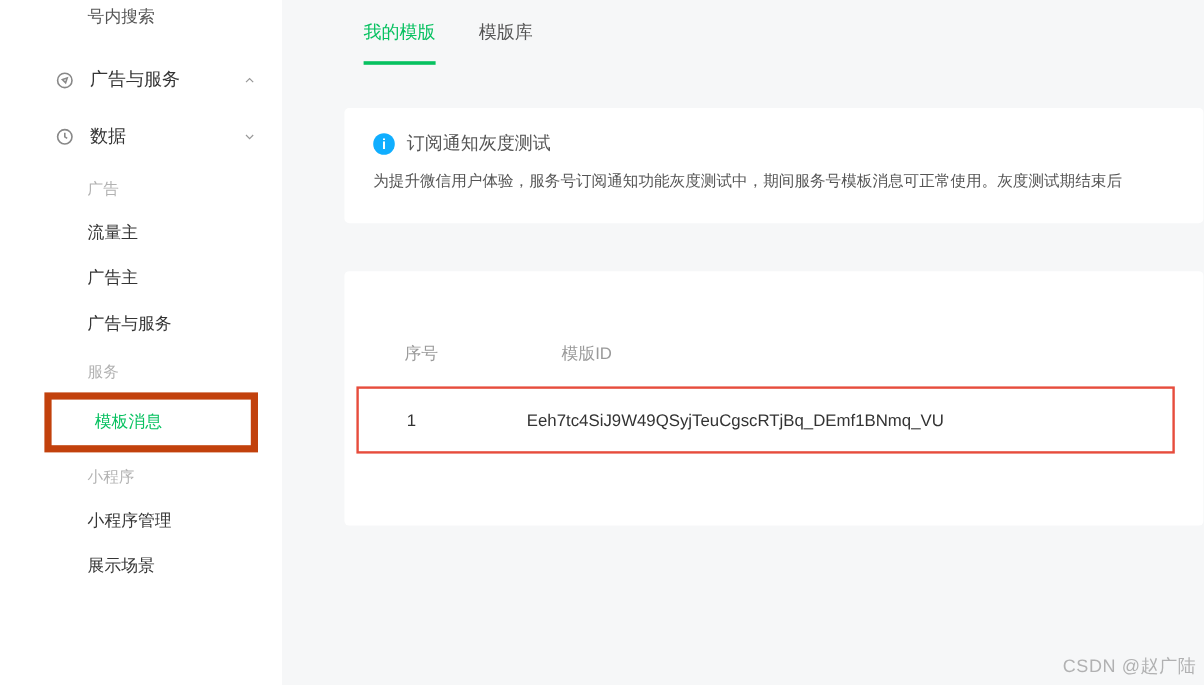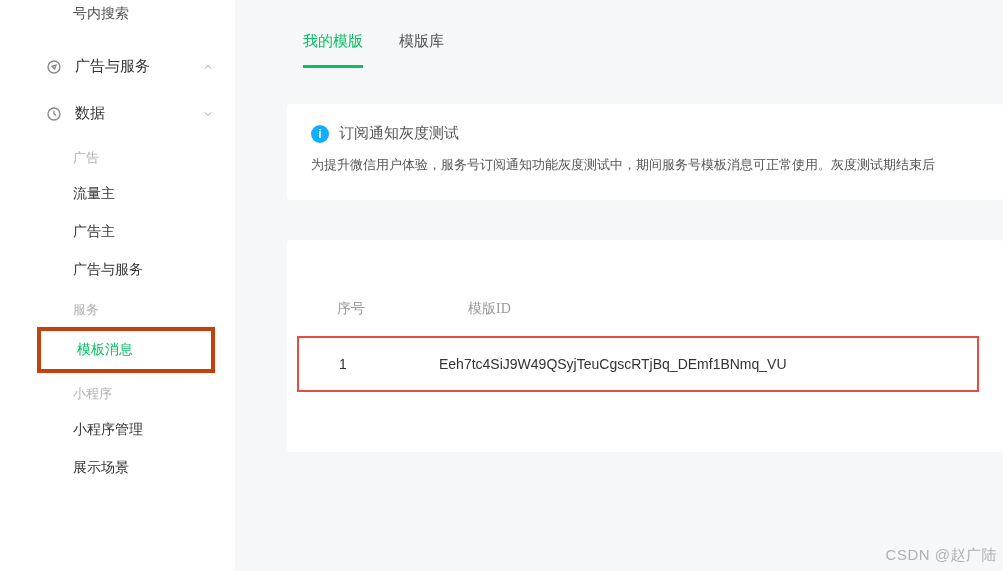--- a/index.html
+++ b/index.html
@@ -57,33 +57,33 @@
     }
     .sidebar-item {
       padding: 10px 0 10px 28px;
       color: #353535;
       cursor: pointer;
     }
     .sidebar-item.active {
       color: #07c160;
     }
     .red-box {
-      border: 4px solid #c2410c;
+      border: 6px solid #c2410c;
       margin-left: -8px;
       margin-right: 20px;
       padding-left: 8px;
     }
     .main {
       flex: 1;
       padding: 0 0 0 0;
       position: relative;
     }
     .tabs {
       display: flex;
-      padding: 32px 0 0 68px;
+      padding: 18px 0 0 68px;
       gap: 36px;
       background: #f6f7f8;
     }
     .tab {
       font-size: 15px;
       padding-bottom: 14px;
       cursor: pointer;
       color: #555;
     }
     .tab.active {
@@ -127,21 +127,20 @@
       margin: 40px 0 0 52px;
       background: #fff;
       border-radius: 4px;
       padding: 60px 24px 60px 24px;
     }
     .table-headers {
       display: flex;
       color: #9a9a9a;
       font-size: 14px;
       padding: 0 0 18px 26px;
-      font-family: Liberation Serif, serif;
     }
     .col-seq { width: 100px; }
     .col-id { flex: 1; margin-left: 31px; }
     .table-row-box {
       border: 2px solid #e74c3c;
       display: flex;
       align-items: center;
       padding: 18px 0 18px 26px;
       margin-left: -14px;
     }

